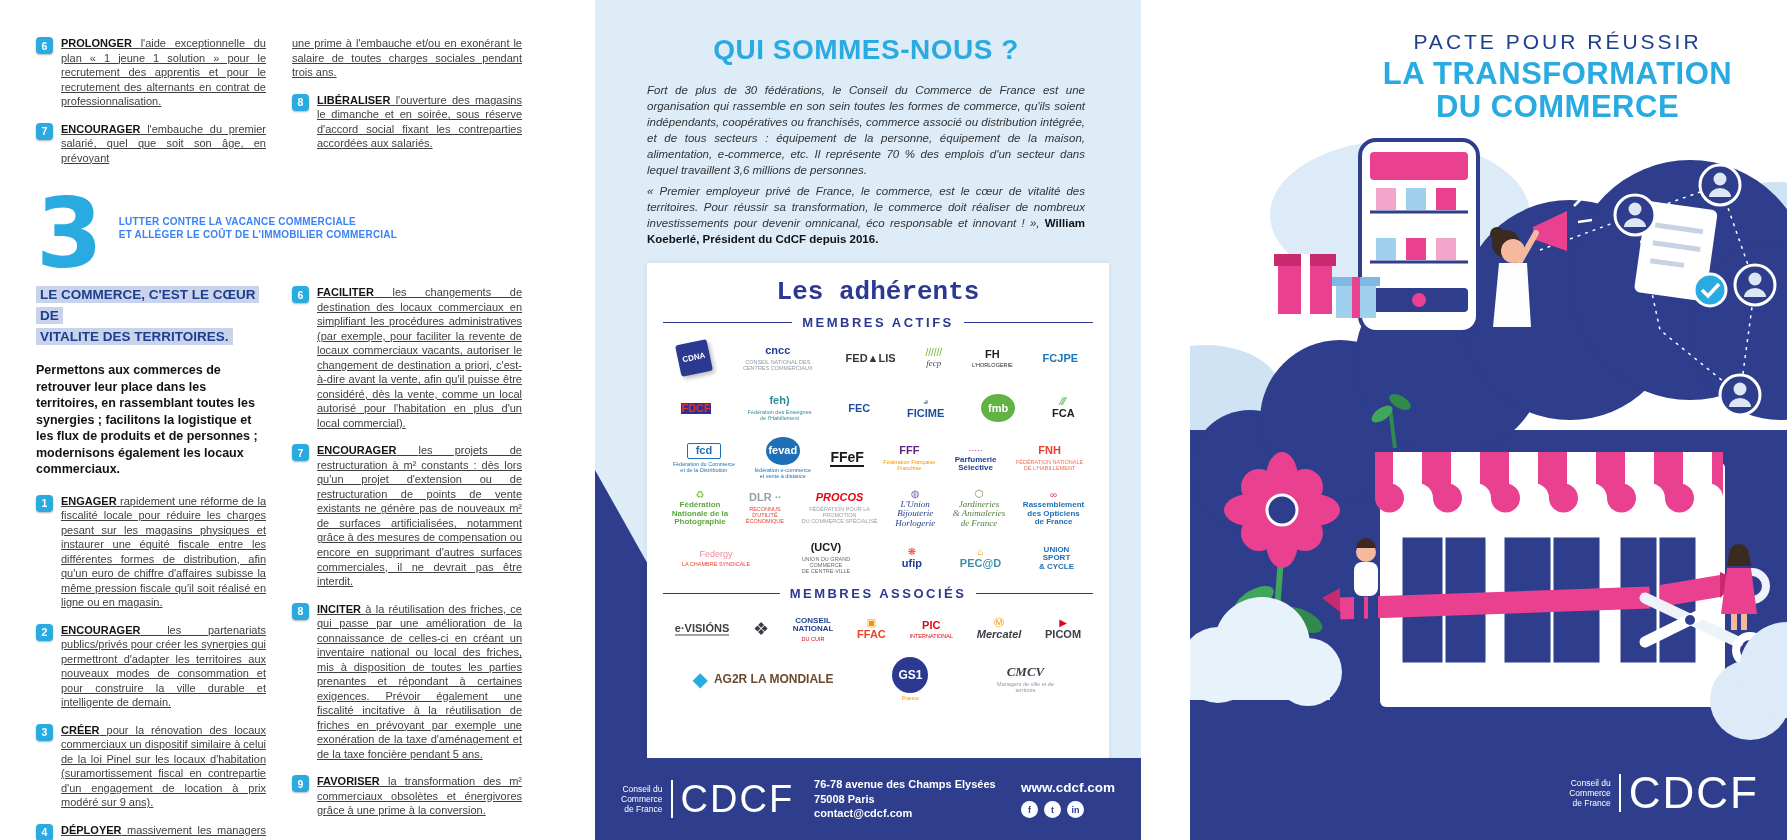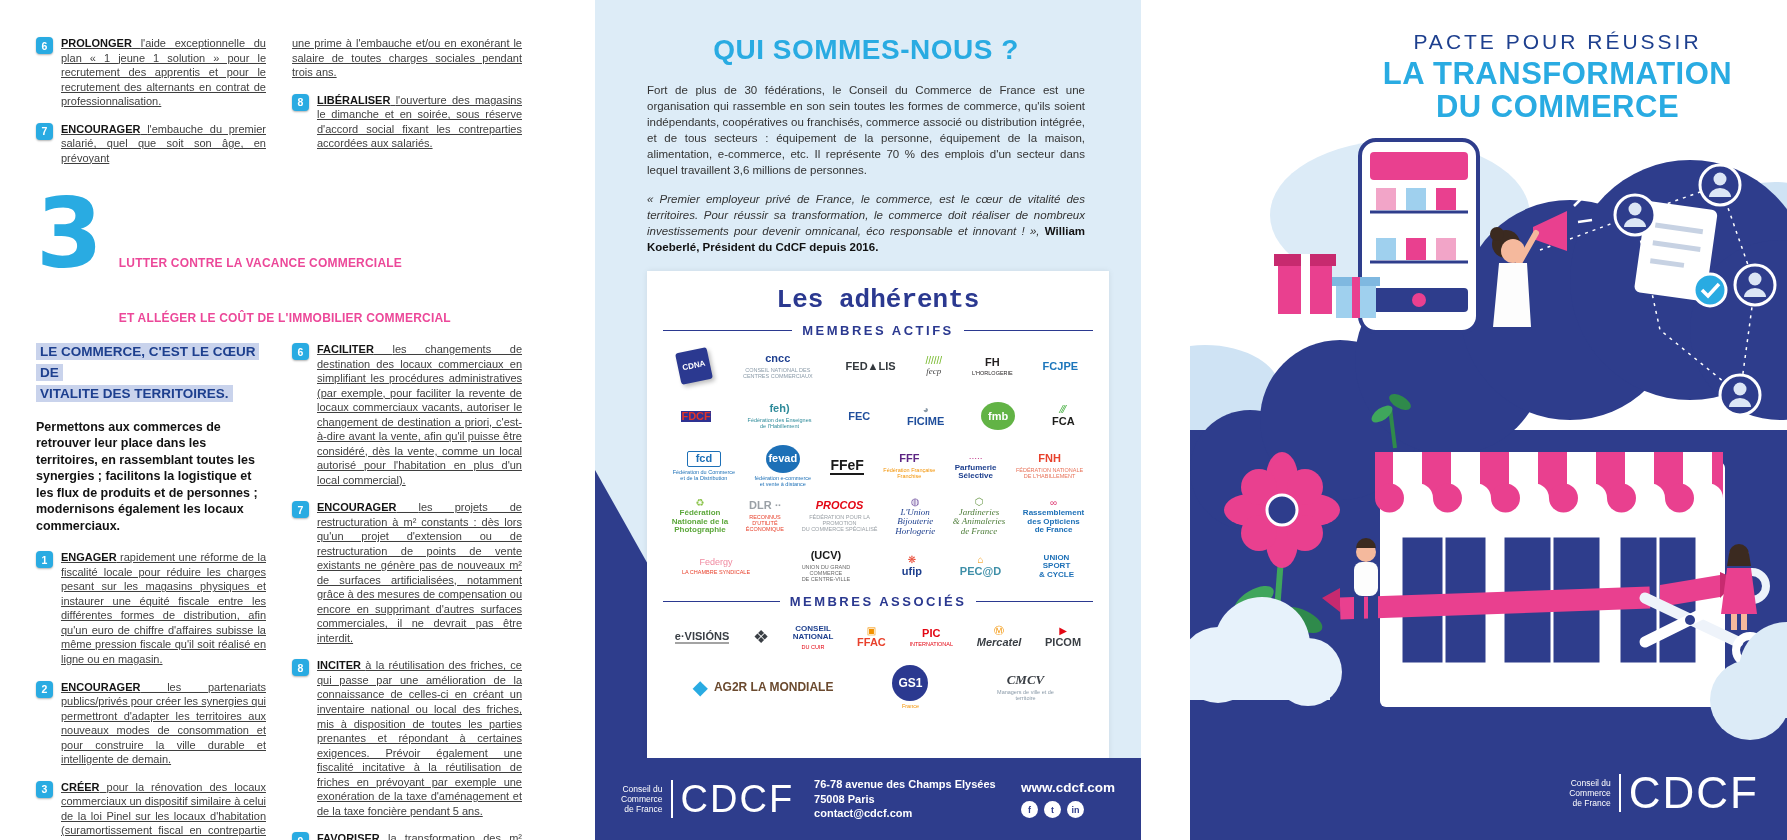--- a/index.html
+++ b/index.html
@@ -13,31 +13,31 @@
   .item{display:flex;gap:8px;margin-bottom:13px;}
   .badge{width:17px;height:17px;border-radius:4px;background:#29abe2;color:#fff;font-weight:700;
          font-size:10.5px;display:flex;align-items:center;justify-content:center;flex:none;margin-top:1px;
          box-shadow:0 1px 2px rgba(0,0,0,.3);}
   .itext{margin:0;font-size:11px;line-height:1.32;color:#3f3f3f;text-align:justify;text-decoration:underline;}
   .itext b{color:#141414;}
   .cont{margin-bottom:13px;}
   .section-head{display:flex;align-items:flex-start;gap:16px;margin:22px 0 16px 0;}
   .big-num{font-size:96px;font-weight:800;color:#29abe2;line-height:.72;font-family:"DejaVu Sans",sans-serif;}
   .sec-titles{padding-top:16px;}
-  .sec-line{font-size:12px;font-weight:800;color:#ec4899;letter-spacing:.2px;line-height:1.25;margin-top:40px;}
+  .sec-line{font-size:10px;font-weight:800;color:#3b82f6;letter-spacing:.2px;line-height:1.25;}
   .hl{display:inline;background:#c9d3ec;color:#1d3f8e;font-weight:800;font-size:13.5px;
       line-height:1.55;padding:1px 4px;box-decoration-break:clone;}
   .intro{font-weight:800;font-size:12.5px;color:#121212;line-height:1.32;margin:14px 0 16px 0;}
   
   .panel-mid{position:absolute;left:595px;top:0;width:546px;height:840px;background:#ddecf7;overflow:hidden;}
   .wedge{position:absolute;left:0;top:470px;width:68px;height:288px;background:#2e3d8c;
          clip-path:polygon(0 0,100% 42%,100% 100%,0 100%);z-index:0;}
   .mid-inner{position:relative;z-index:1;padding:34px 56px 0 52px;}
   .mid-title{text-align:center;font-size:28px;font-weight:800;color:#29abe2;letter-spacing:.5px;margin:0 0 16px 0;}
-  .mid-p{font-size:11.5px;line-height:1.4;color:#333;text-align:justify;margin:0 0 12px 0;}
+  .mid-p{font-size:11.5px;line-height:1.4;color:#333;text-align:justify;margin:0 0 4px 0;font-style:italic;}
   .mid-quote{font-size:11.5px;line-height:1.4;color:#333;text-align:justify;font-style:italic;margin:0;}
   .mid-quote b{font-style:normal;color:#111;}
   .card{width:462px;margin:16px auto 0 auto;background:#fff;box-sizing:border-box;padding:12px 16px;height:505px;
         box-shadow:0 0 6px rgba(0,0,0,.08);}
   .serif-title{font-family:Liberation Mono, monospace;font-weight:700;font-size:26px;color:#2b3990;
                text-align:center;margin:2px 0 8px 0;}
   .divider{display:flex;align-items:center;margin:4px 0 6px 0;}
   .divider .rule{flex:1;height:1.5px;background:#2b3990;}
   .divider .dlabel{font-size:13px;font-weight:700;color:#2b3990;letter-spacing:2.5px;margin:0 10px;}
   .logo-row{display:flex;justify-content:space-around;align-items:center;margin:5px 0;min-height:45px;}

